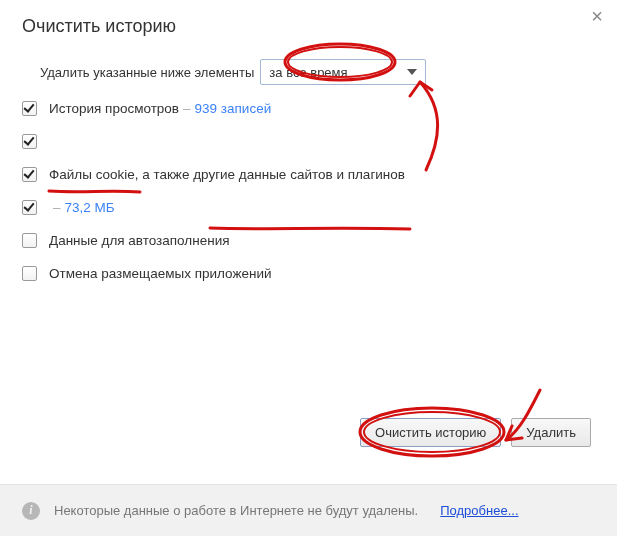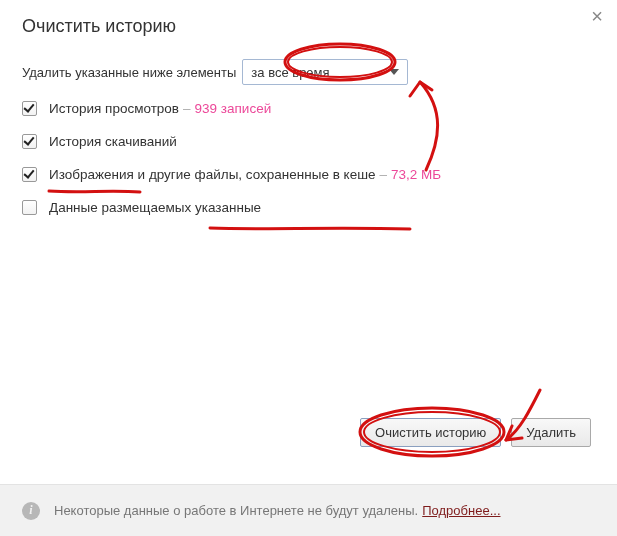--- a/index.html
+++ b/index.html
@@ -37,20 +37,21 @@
   }
   .prompt-row {
     display: flex;
     align-items: center;
     padding: 22px 0 0 22px;
   }
   .prompt-text {
     font-size: 13px;
     color: #333;
     margin-right: 6px;
+    margin-left: 18px;
   }
   .time-select {
     position: relative;
     display: inline-flex;
     align-items: center;
     border: 1px solid #a5b8d3;
     border-radius: 2px;
     background: #fff;
     height: 26px;
     width: 166px;
@@ -91,21 +92,21 @@
   .chk:checked::after {
     content: "";
     position: absolute;
     left: 3px; top: 0px;
     width: 4px; height: 8px;
     border: solid #222;
     border-width: 0 2px 2px 0;
     transform: rotate(40deg);
   }
   .opt-label { color: #333; }
-  .opt-sub { color: #ec4899; }
+  .opt-sub { color: #3b82f6; }
   .dash { color: #aaa; margin: 0 4px; }
   .buttons {
     position: absolute;
     right: 26px;
     top: 418px;
     display: flex;
     gap: 10px;
   }
   .btn {
     font-family: inherit;
@@ -141,24 +142,24 @@
     align-items: center;
     justify-content: center;
     font-family: Georgia, serif;
     font-style: italic;
     font-weight: bold;
     font-size: 12px;
     margin-right: 14px;
     flex-shrink: 0;
   }
   .footer .link {
-    color: #7f1d1d;
+    color: #1d4ed8;
     text-decoration: underline;
     cursor: pointer;
-    margin-left: 4px;
+    margin-left: 22px;
   }
 
   
   .annot {
     position: absolute;
     left: 0; top: 0;
     width: 617px; height: 536px;
     pointer-events: none;
   }
   .annot path, .annot ellipse, .annot line {
@@ -189,36 +190,42 @@
 
     <div class="opt-row">
       <input type="checkbox" class="chk" checked="" style="">
       <span class="opt-label">История просмотров</span>
       <span class="dash">–</span>
       <span class="opt-sub">939 записей</span>
     </div>
 
     <div class="opt-row">
       <input type="checkbox" class="chk" checked="" style="">
-      <span class="opt-label">История скачиваний</span>
-    </div>
-
-
-    <div class="opt-row">
-      <input type="checkbox" class="chk" checked="" style="">
-      <span class="opt-label">Изображения и другие файлы, сохраненные в кеше</span>
+    </div>
+
+    <div class="opt-row">
+      <input type="checkbox" class="chk" checked="" style="">
+      <span class="opt-label">Файлы cookie, а также другие данные сайтов и плагинов</span>
+    </div>
+
+    <div class="opt-row">
+      <input type="checkbox" class="chk" checked="" style="">
       <span class="dash">–</span>
       <span class="opt-sub">73,2 МБ</span>
     </div>
 
 
-
     <div class="opt-row">
       <input type="checkbox" class="chk" style="">
-      <span class="opt-label">Данные размещаемых указанные</span>
+      <span class="opt-label">Данные для автозаполнения</span>
+    </div>
+
+    <div class="opt-row">
+      <input type="checkbox" class="chk" style="">
+      <span class="opt-label">Отмена размещаемых приложений</span>
     </div>
 
 
   </div>
 
   <div class="buttons">
     <button class="btn primary">Очистить историю</button>
     <button class="btn">Удалить</button>
   </div>
 

